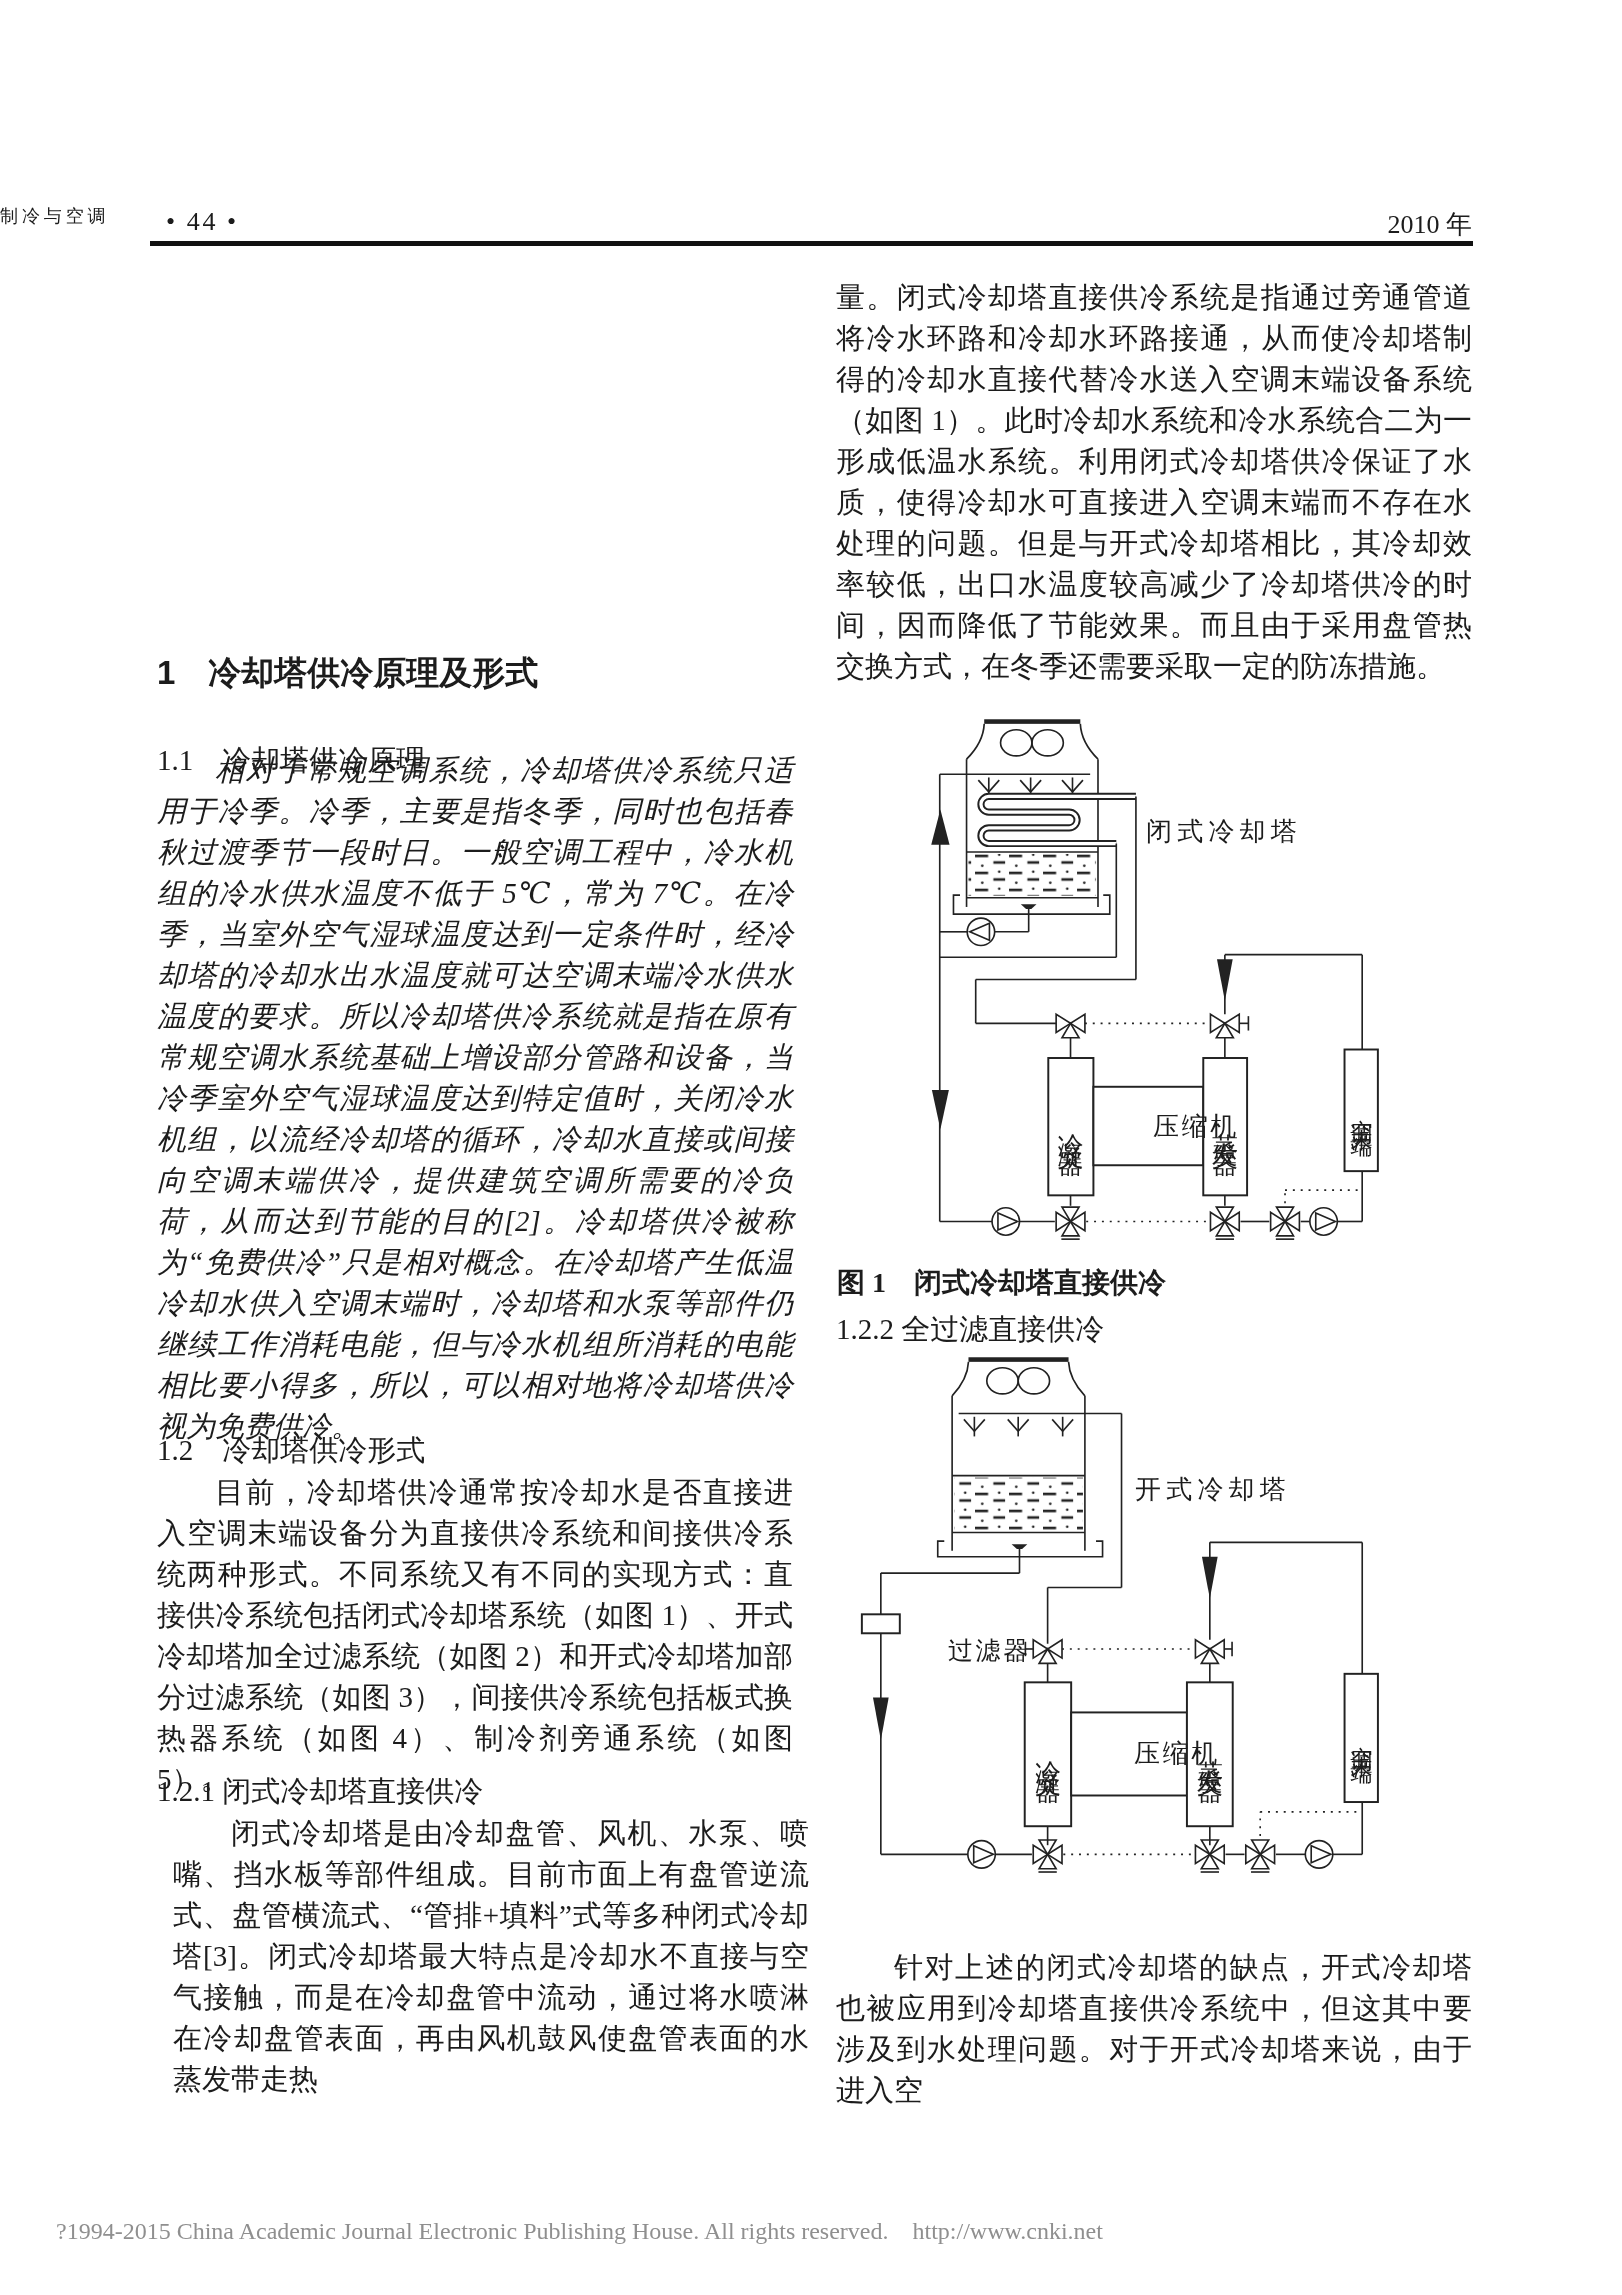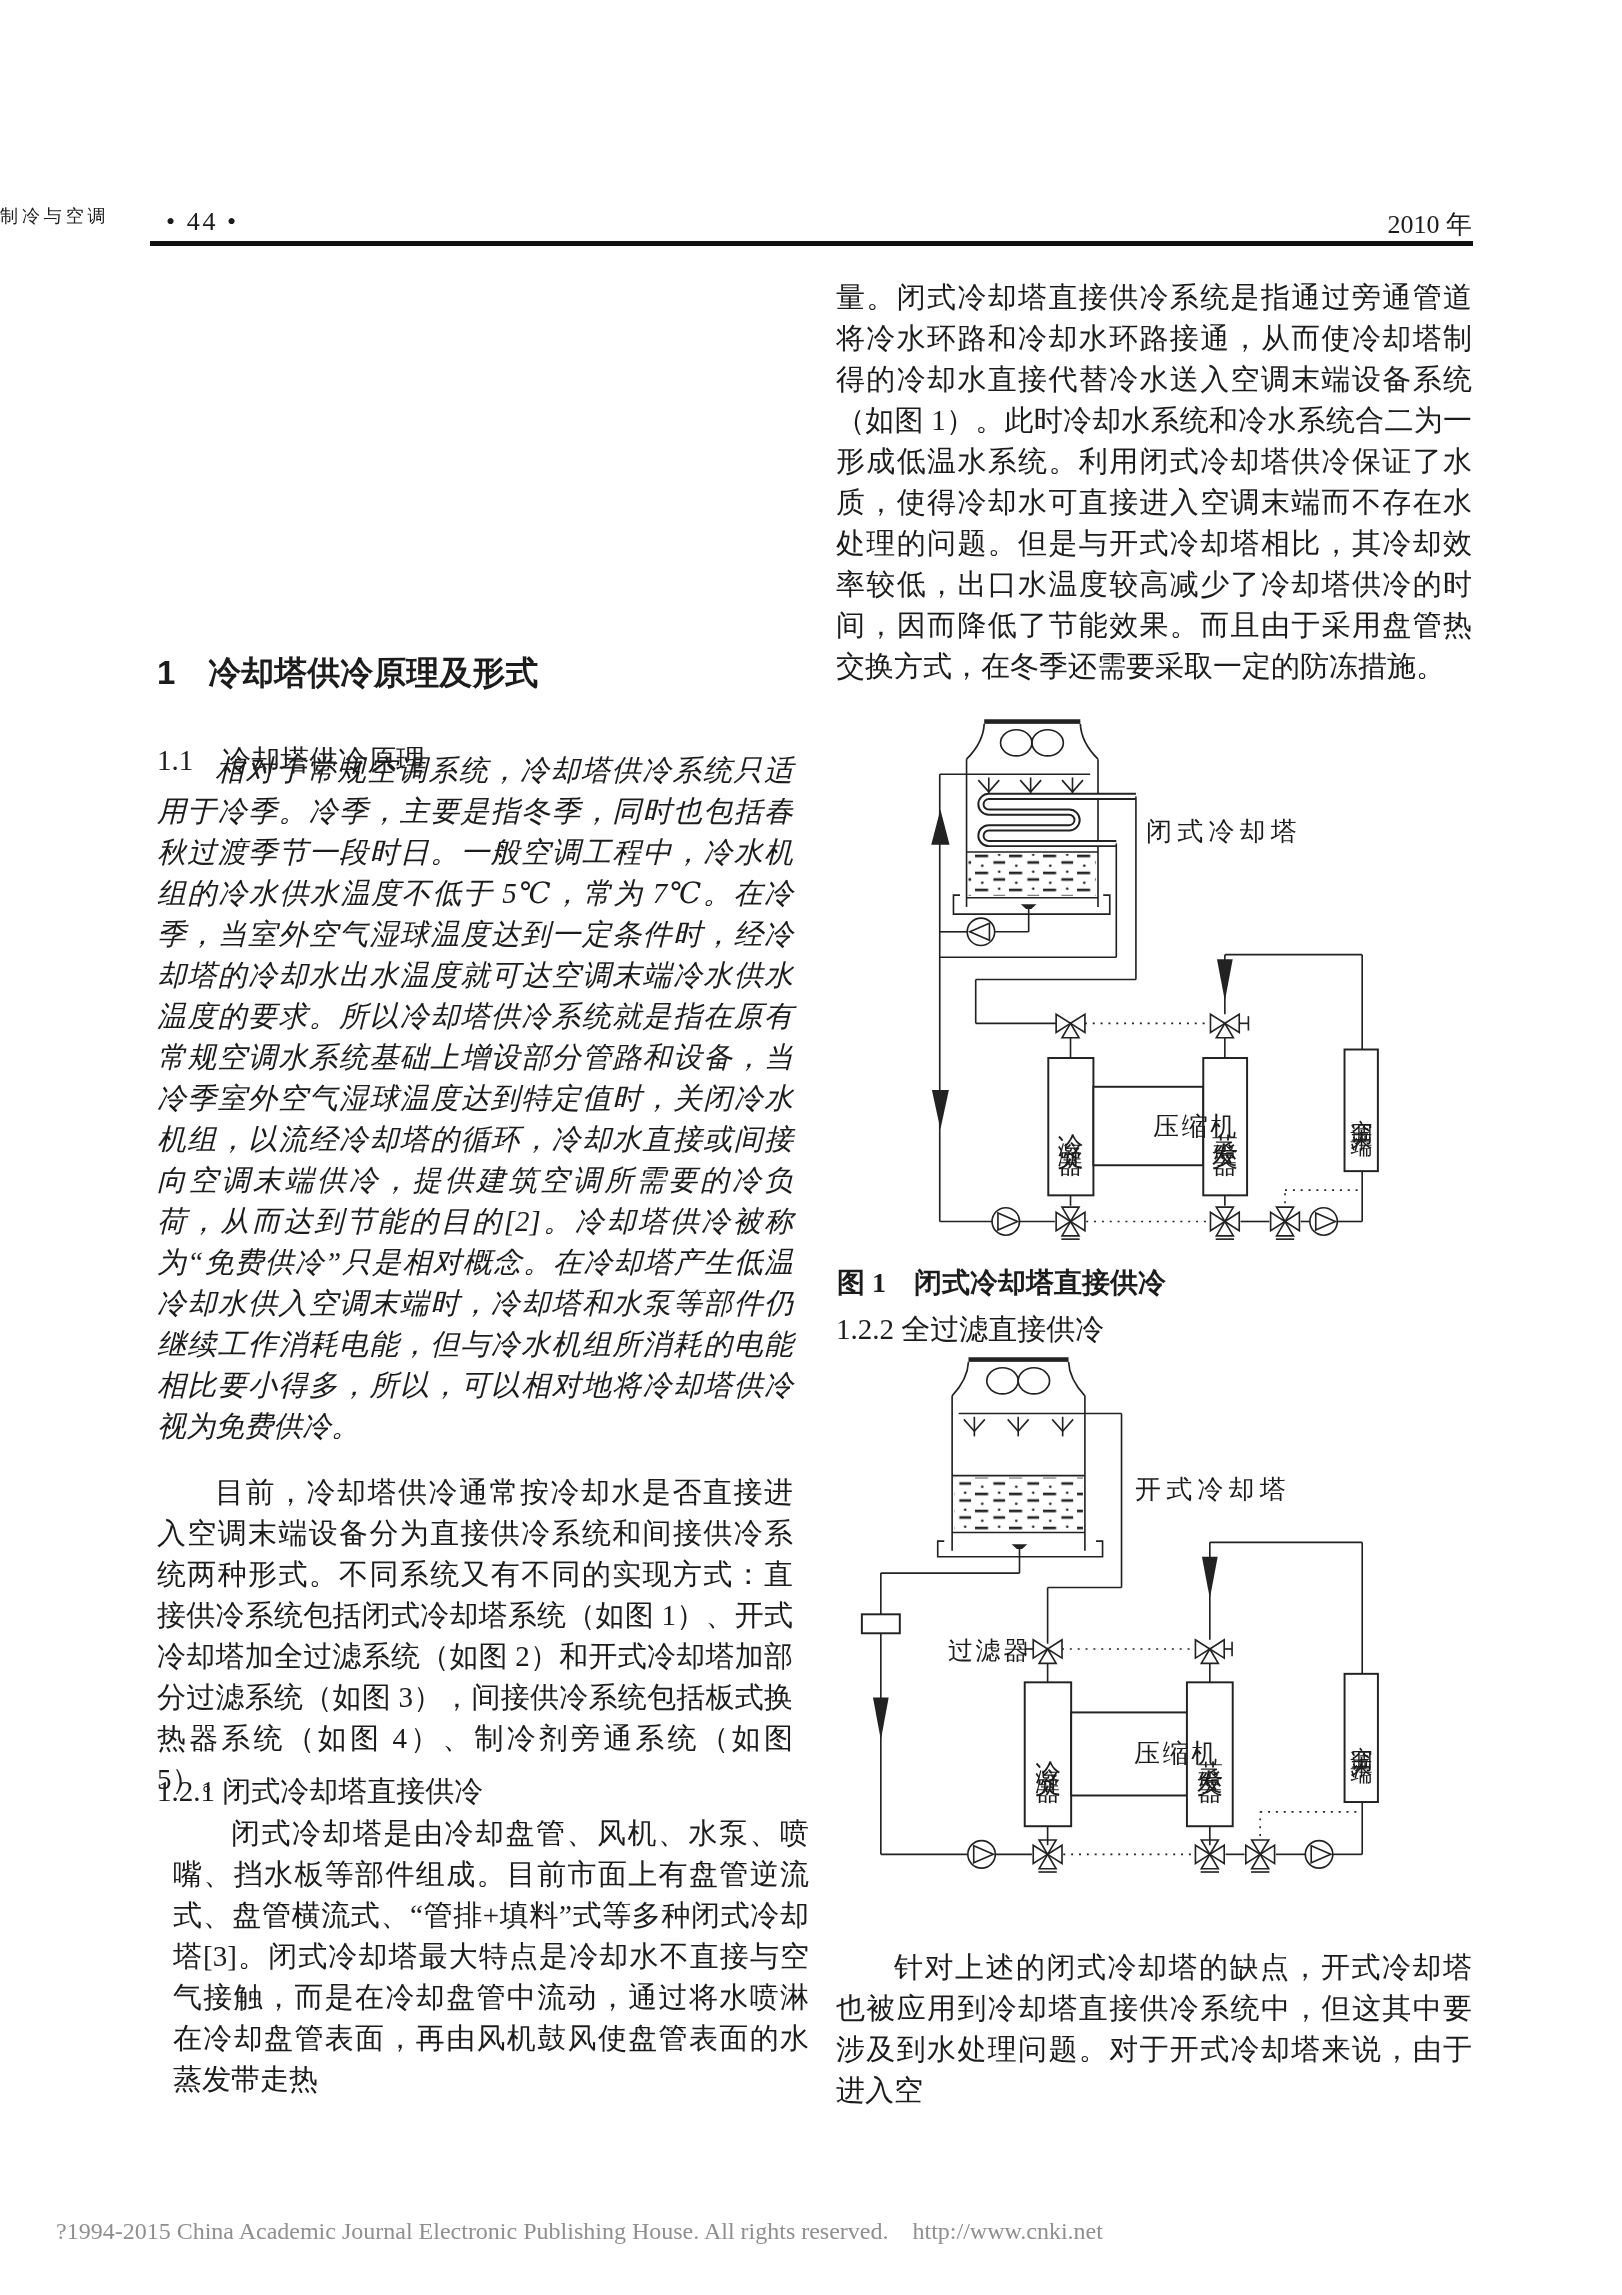--- a/index.html
+++ b/index.html
@@ -38,20 +38,21 @@
   <div class="abs pageno">• 44 •</div>
   <div class="abs jtitle">制冷与空调</div>
   <div class="abs jyear">2010 年</div>
   <div class="abs hrule"></div>
 
   <div class="abs col h-big" style="left:157px;top:651px;">1　冷却塔供冷原理及形式</div>
   <div class="abs col h-sub" style="left:157px;top:741px;">1.1　冷却塔供冷原理</div>
   <div class="abs col" style="left:157px;top:750px;font-style:italic;">
     <p class="para ind">相对于常规空调系统，冷却塔供冷系统只适用于冷季。冷季，主要是指冬季，同时也包括春秋过渡季节一段时日。一般空调工程中，冷水机组的冷水供水温度不低于 5℃，常为 7℃。在冷季，当室外空气湿球温度达到一定条件时，经冷却塔的冷却水出水温度就可达空调末端冷水供水温度的要求。所以冷却塔供冷系统就是指在原有常规空调水系统基础上增设部分管路和设备，当冷季室外空气湿球温度达到特定值时，关闭冷水机组，以流经冷却塔的循环，冷却水直接或间接向空调末端供冷，提供建筑空调所需要的冷负荷，从而达到节能的目的[2]。冷却塔供冷被称为“免费供冷”只是相对概念。在冷却塔产生低温冷却水供入空调末端时，冷却塔和水泵等部件仍继续工作消耗电能，但与冷水机组所消耗的电能相比要小得多，所以，可以相对地将冷却塔供冷视为免费供冷。</p>
   </div>
+  <div class="abs col h-sub" style="left:157px;top:1431px;">1.2　冷却塔供冷形式</div>
   <div class="abs col" style="left:157px;top:1472px;">
     <p class="para ind">目前，冷却塔供冷通常按冷却水是否直接进入空调末端设备分为直接供冷系统和间接供冷系统两种形式。不同系统又有不同的实现方式：直接供冷系统包括闭式冷却塔系统（如图 1）、开式冷却塔加全过滤系统（如图 2）和开式冷却塔加部分过滤系统（如图 3），间接供冷系统包括板式换热器系统（如图 4）、制冷剂旁通系统（如图 5）。</p>
   </div>
   <div class="abs col h-sub" style="left:157px;top:1772px;">1.2.1 闭式冷却塔直接供冷</div>
   <div class="abs col" style="left:173px;top:1813px;">
     <p class="para ind">闭式冷却塔是由冷却盘管、风机、水泵、喷嘴、挡水板等部件组成。目前市面上有盘管逆流式、盘管横流式、“管排+填料”式等多种闭式冷却塔[3]。闭式冷却塔最大特点是冷却水不直接与空气接触，而是在冷却盘管中流动，通过将水喷淋在冷却盘管表面，再由风机鼓风使盘管表面的水蒸发带走热</p>
   </div>
 
   <div class="abs col" style="left:836px;top:277px;">
     <p class="para">量。闭式冷却塔直接供冷系统是指通过旁通管道将冷水环路和冷却水环路接通，从而使冷却塔制得的冷却水直接代替冷水送入空调末端设备系统（如图 1）。此时冷却水系统和冷水系统合二为一形成低温水系统。利用闭式冷却塔供冷保证了水质，使得冷却水可直接进入空调末端而不存在水处理的问题。但是与开式冷却塔相比，其冷却效率较低，出口水温度较高减少了冷却塔供冷的时间，因而降低了节能效果。而且由于采用盘管热交换方式，在冬季还需要采取一定的防冻措施。</p>

